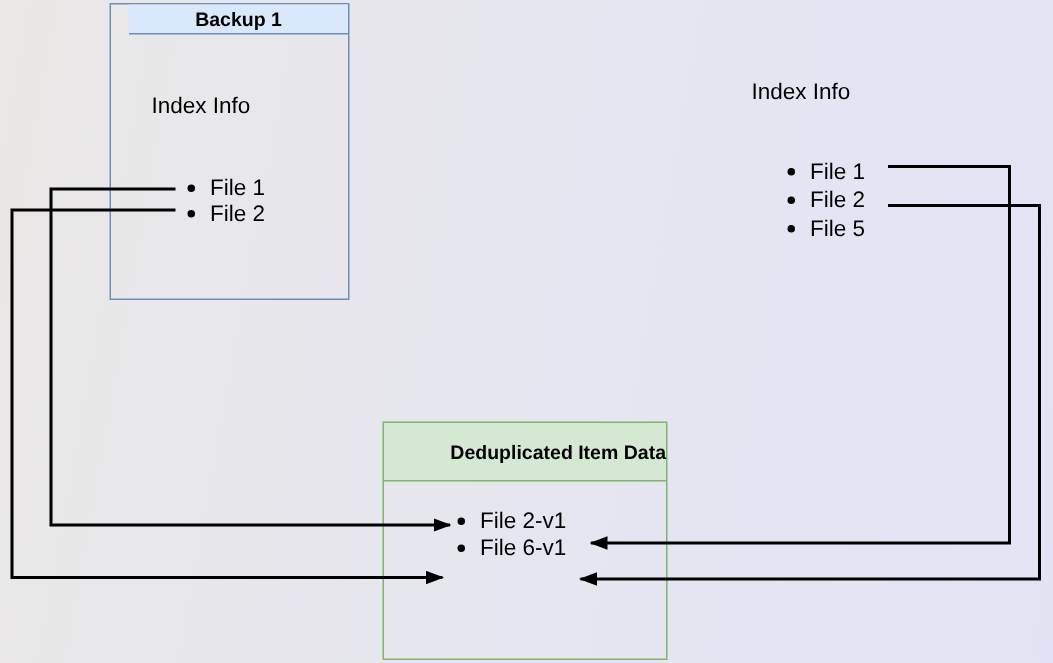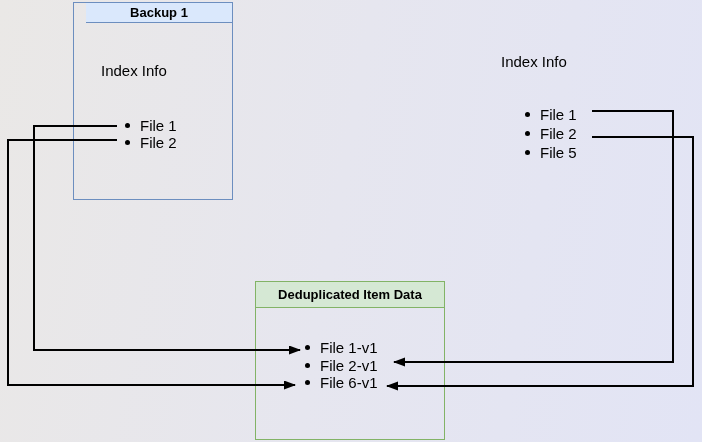--- a/index.html
+++ b/index.html
@@ -33,23 +33,24 @@
     font-weight: bold;
     font-size: 13px;
     line-height: 1;
   }
   .box.blue  .box-header {
     height: 19.5px;
     background: var(--blue_header_fill, #dae8fc);
     border-bottom: 1.5px solid var(--blue_box_border, #6c8ebf);
   }
   .box.green .box-header {
-    height: 26px;
+    height: 39px;
     background: var(--green_header_fill, #d5e8d4);
     border-bottom: 1.5px solid var(--green_box_border, #82b366);
+    justify-content: flex-end;
   }
   .free-label {
     position: absolute;
     font-size: 15px;
     line-height: 17px;
     white-space: nowrap;
   }
   .file-list {
     position: absolute;
   }
@@ -126,24 +127,20 @@
       </div>
     </div>
 
   <div class="box green" style="left:255px; top:281px; width:190px; height:159px;">
     <div class="box-header">
       <span>Deduplicated Item Data</span>
     </div>
   </div>
   <div class="file-list" style="left:305px; top:339px; --row-h:17.5px;">
 
-      <div class="file-row">
-        <span class="dot"></span>
-        <span class="file-label">File 1-v1</span>
-      </div>
 
 
       <div class="file-row">
         <span class="dot"></span>
         <span class="file-label">File 2-v1</span>
       </div>
 
       <div class="file-row">
         <span class="dot"></span>
         <span class="file-label">File 6-v1</span>

